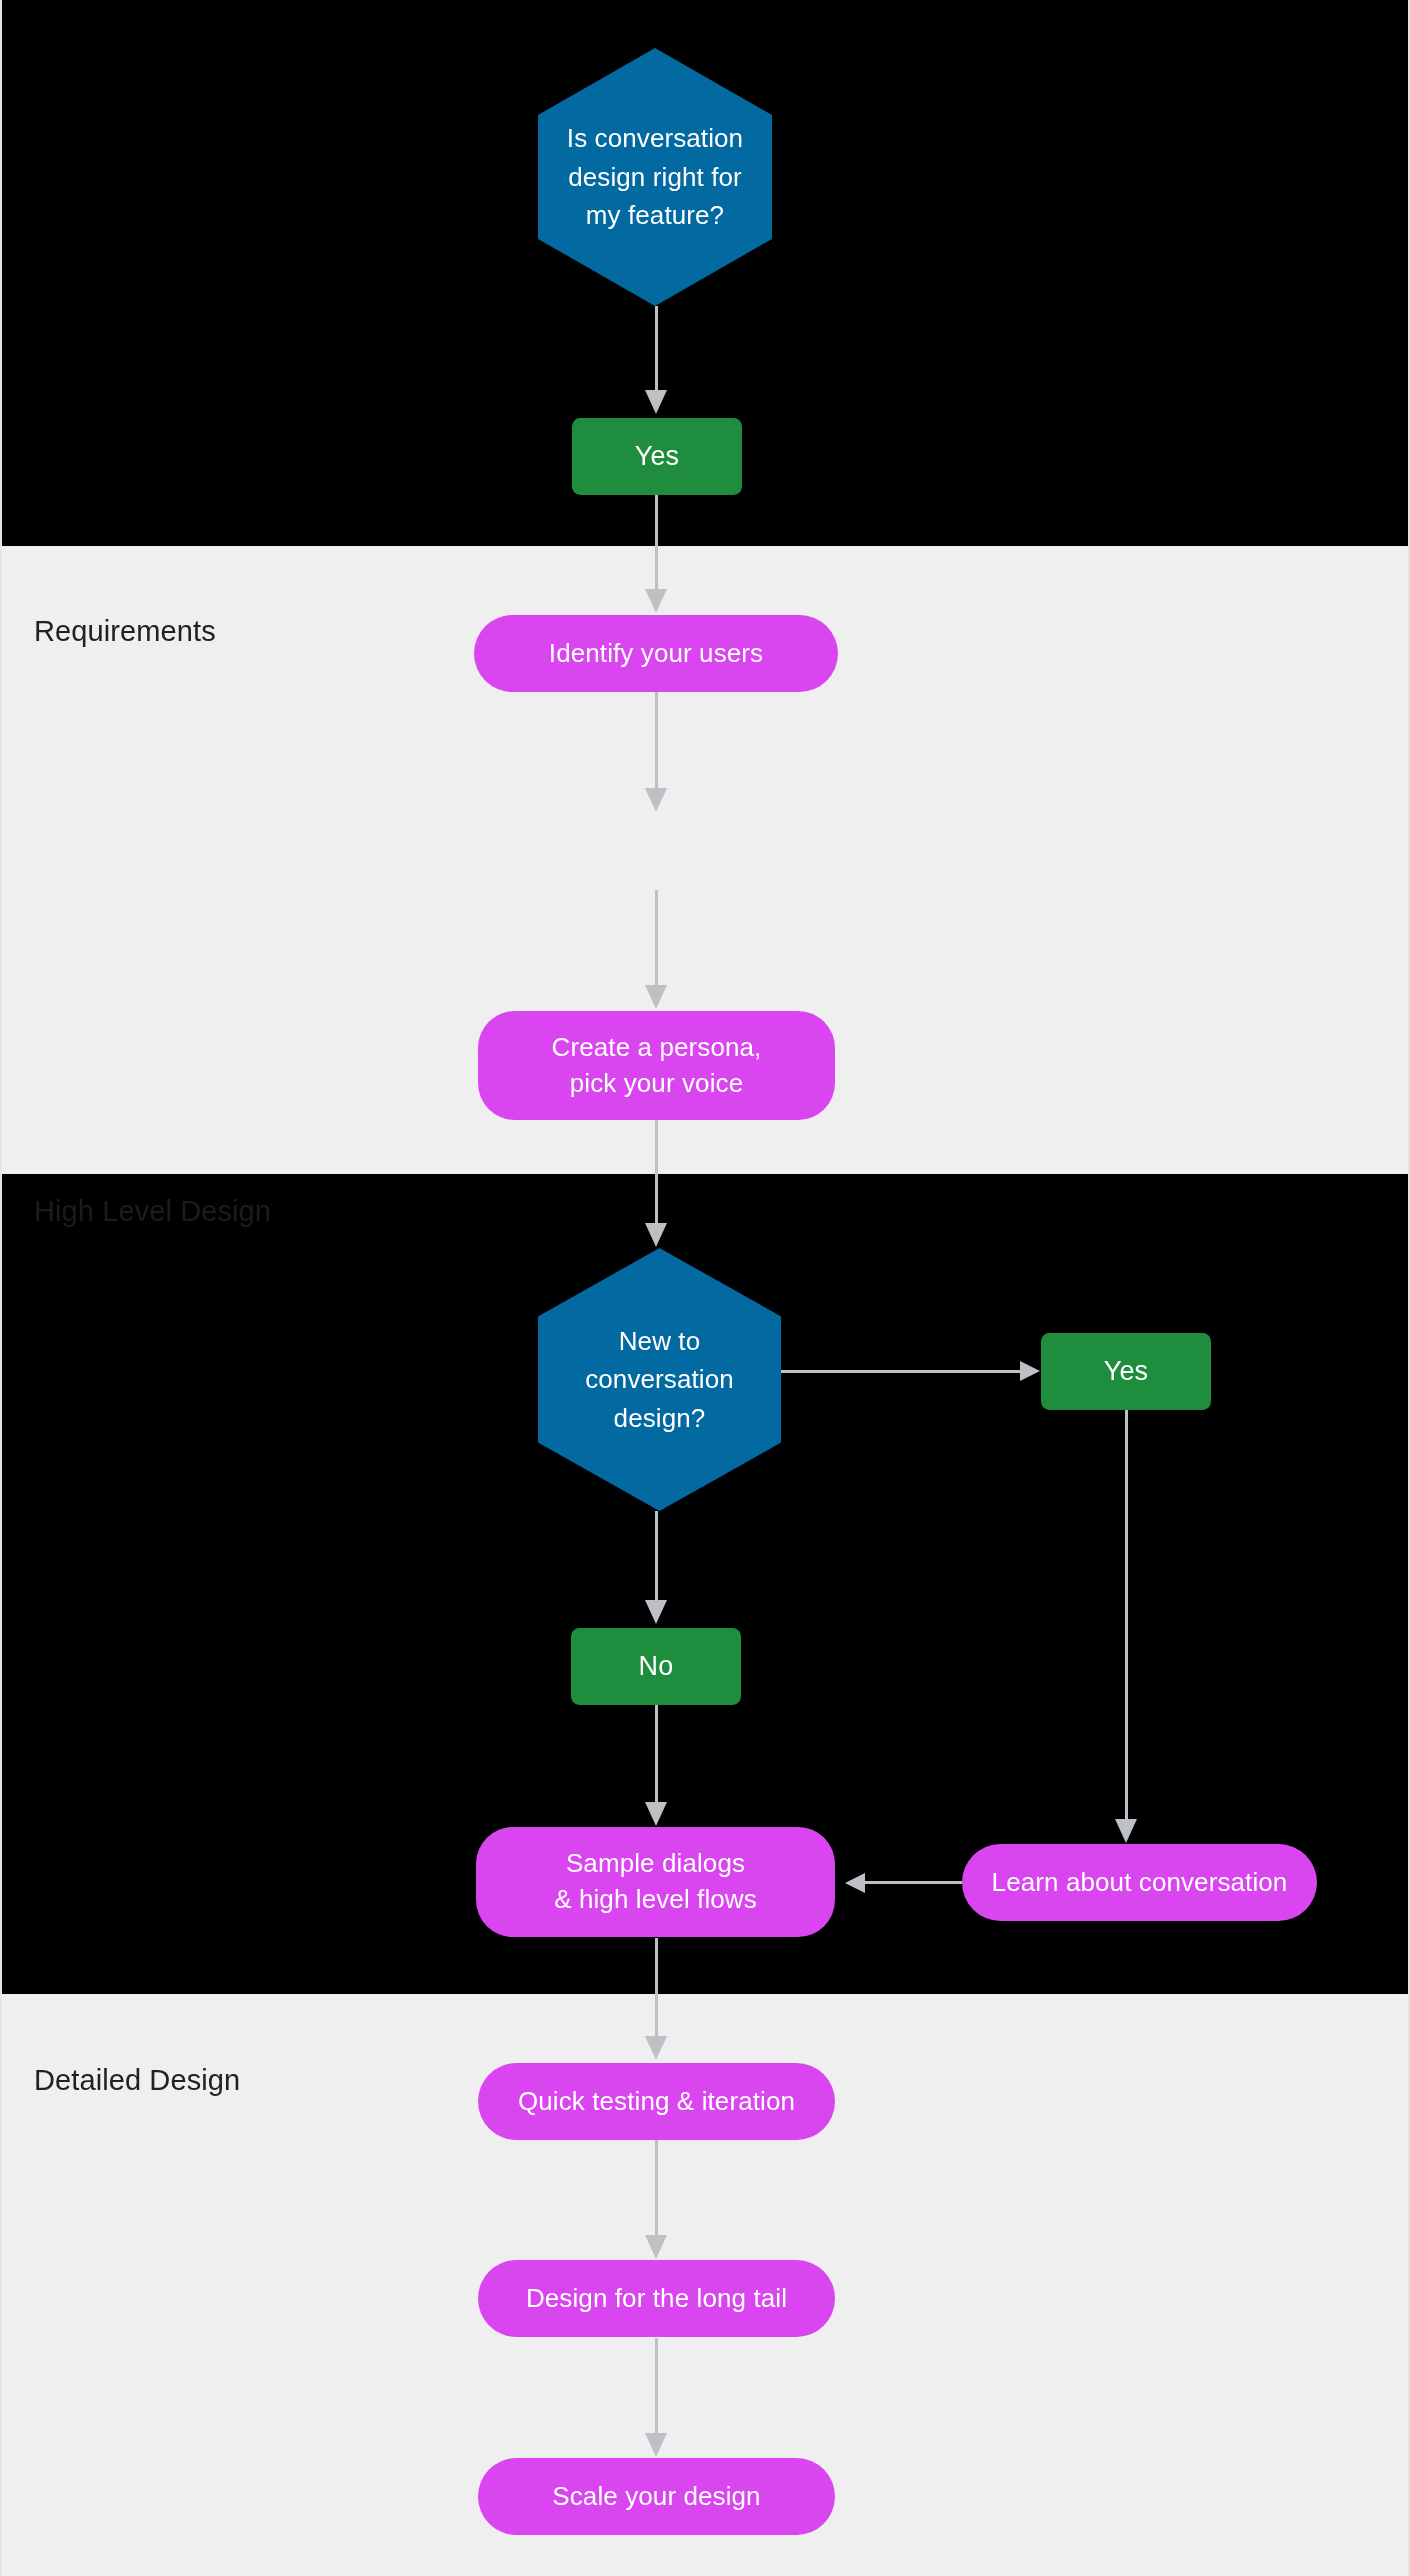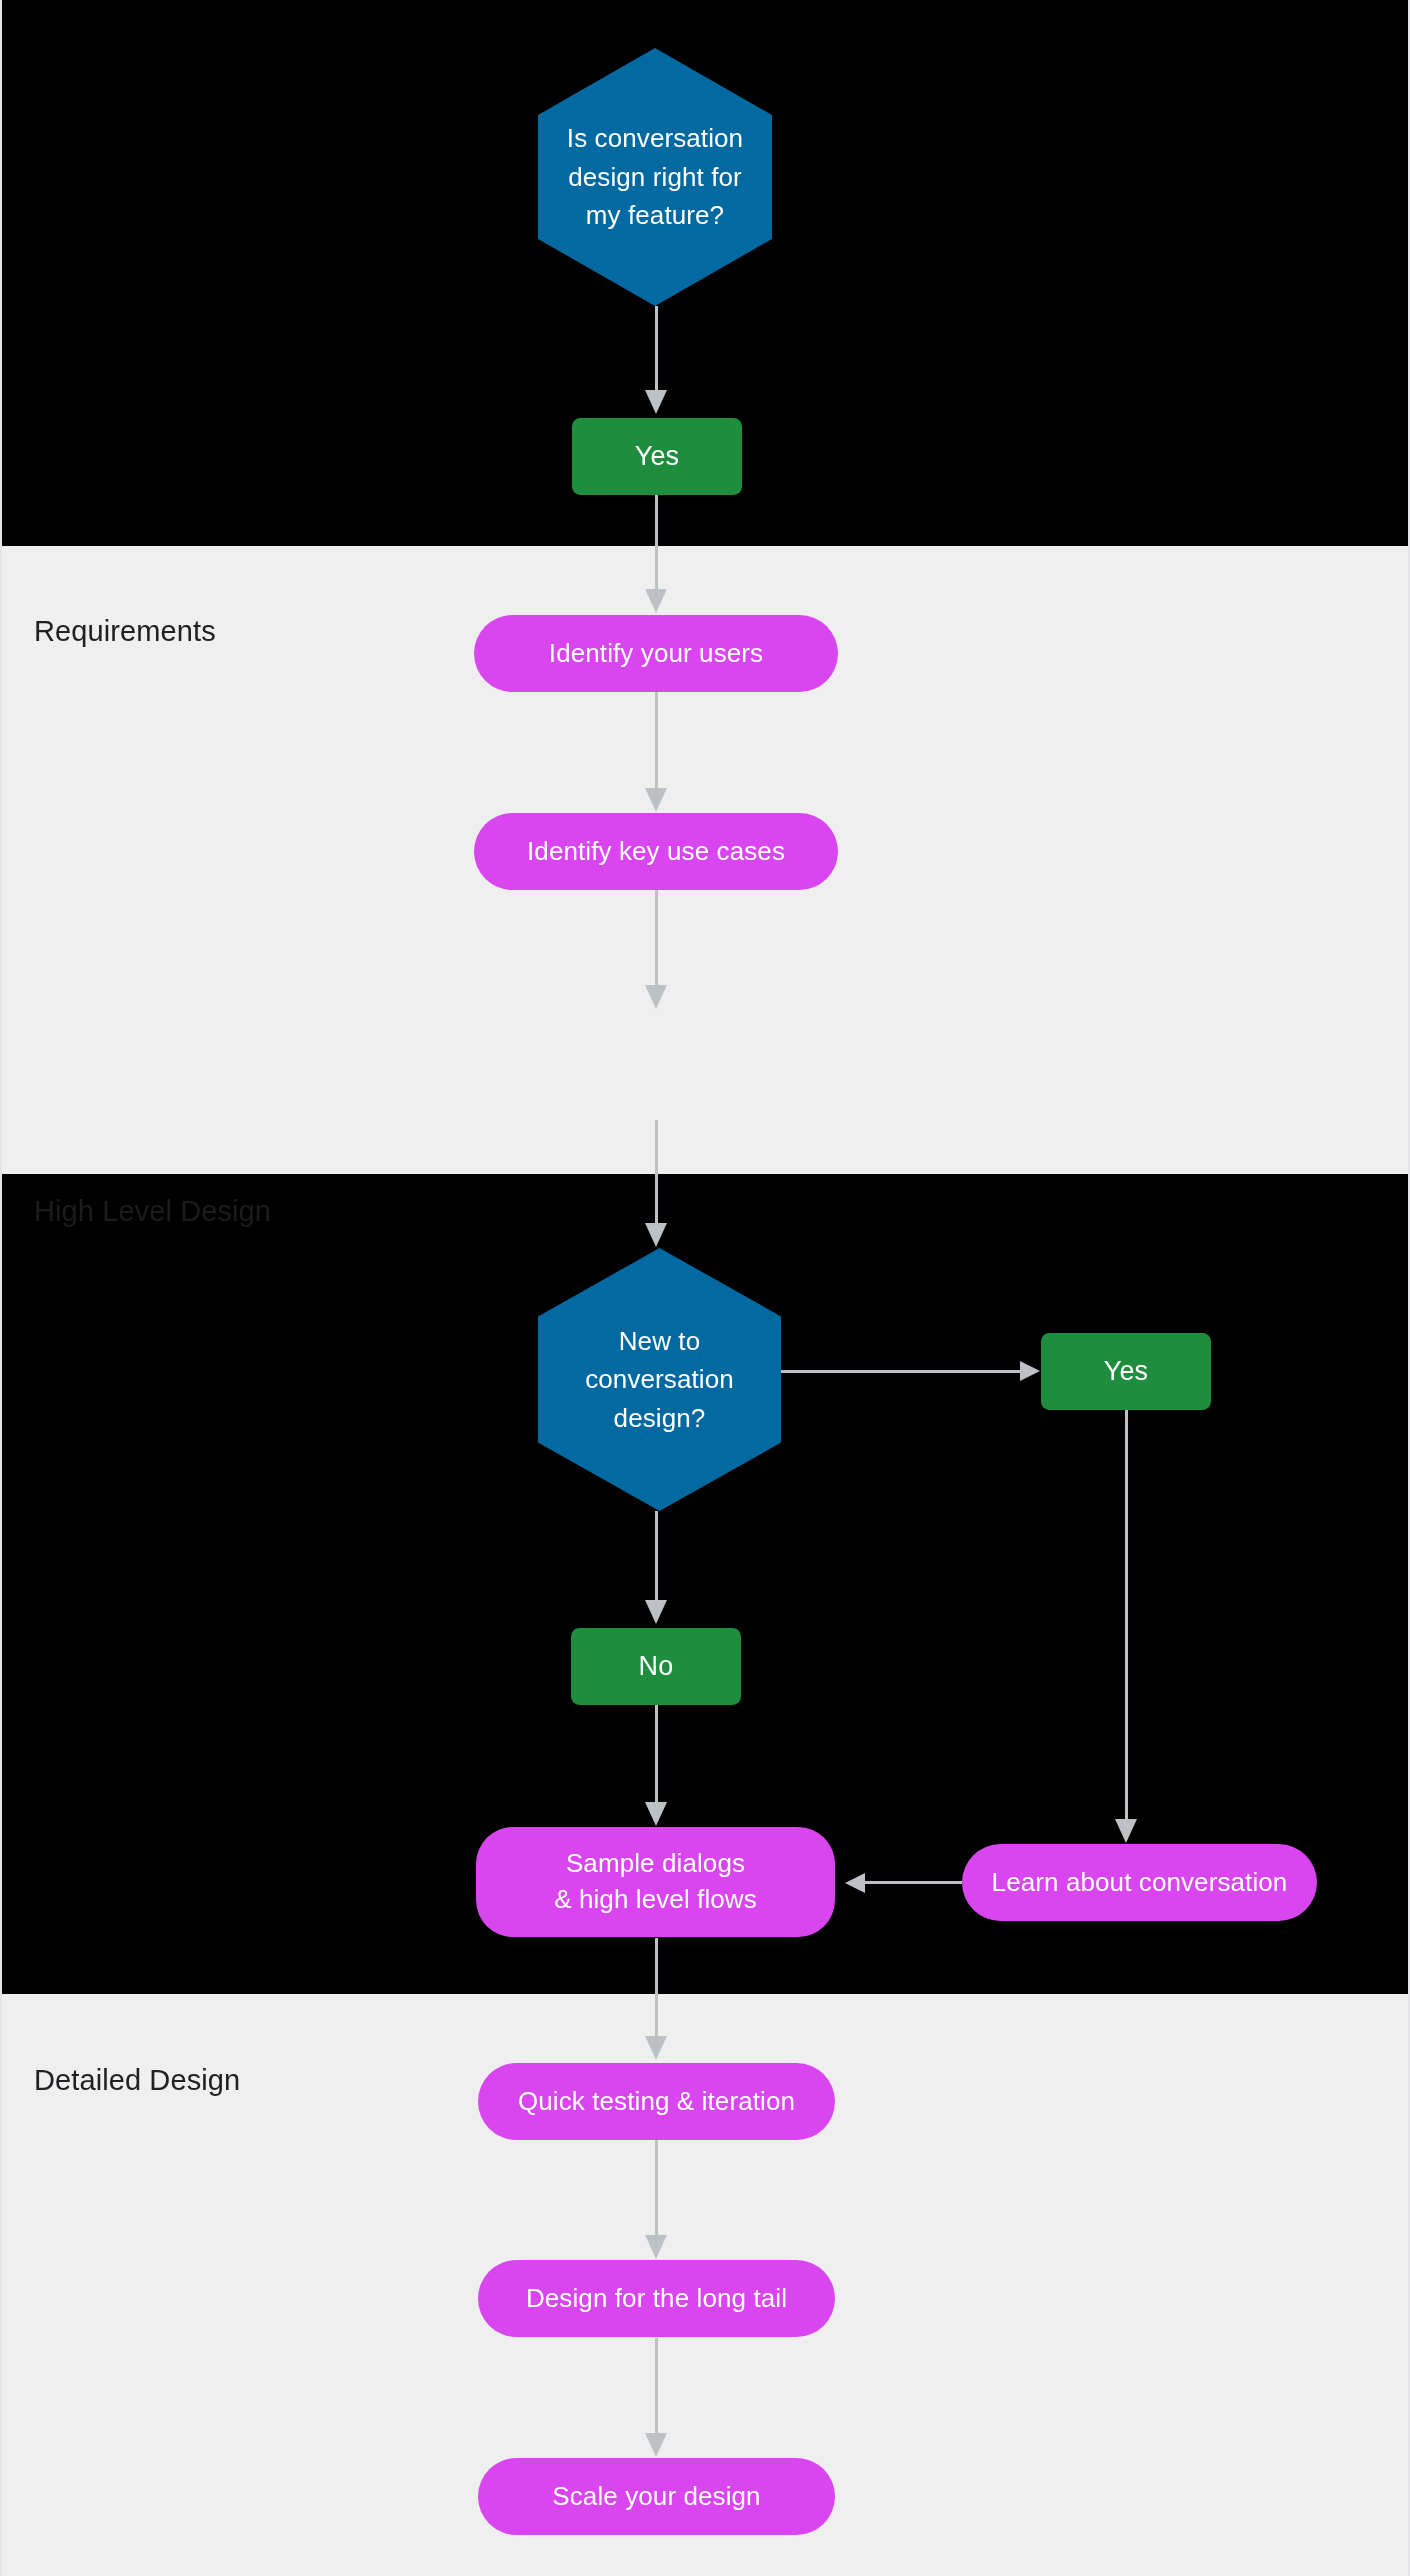--- a/index.html
+++ b/index.html
@@ -136,27 +136,30 @@
   <div class="vline" style="left:653px;top:495px;height:97px;"></div>
   <div class="arrow-down" style="left:643px;top:589px;"></div>
 
   <div class="node pill pill-1line" style="left:472px;top:615px;width:364px;height:77px;">
     <span>Identify your users</span>
   </div>
 
   <div class="vline" style="left:653px;top:692px;height:97px;"></div>
   <div class="arrow-down" style="left:643px;top:788px;"></div>
 
-  <div class="node pill pill-1line" style="left:472px;top:813px;width:364px;height:77px;">
-    <span>Identify key use cases</span>
-  </div>
 
   <div class="vline" style="left:653px;top:890px;height:97px;"></div>
   <div class="arrow-down" style="left:643px;top:985px;"></div>
 
+  <div class="node pill pill-2line" style="left:476px;top:1011px;width:357px;height:109px;">
+    <div>
+      <span>Create a persona,</span><br>
+      <span>pick your voice</span>
+    </div>
+  </div>
 
   <div class="vline" style="left:653px;top:1120px;height:105px;"></div>
   <div class="arrow-down" style="left:643px;top:1223px;"></div>
 
   <div class="hex" style="left:536px;top:1248px;width:243px;height:263px;">
     <div>
       <span>New to</span>
       <span>conversation</span>
       <span>design?</span>
     </div>

